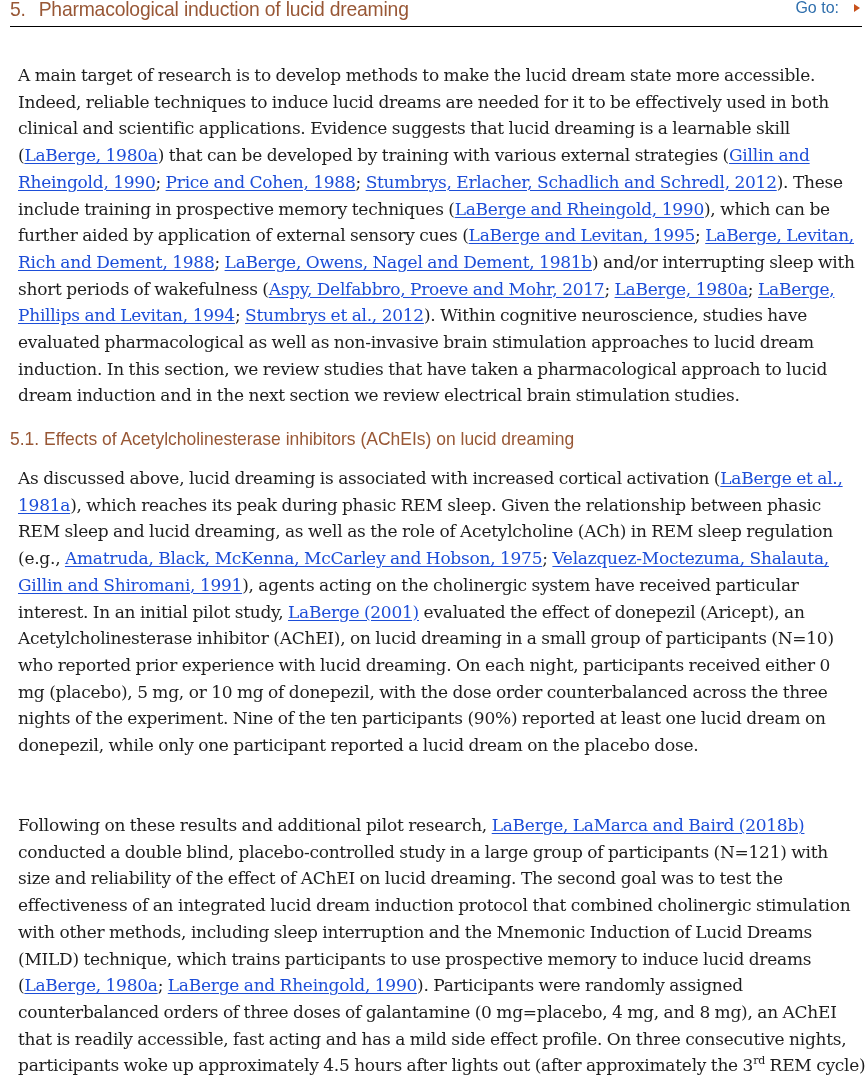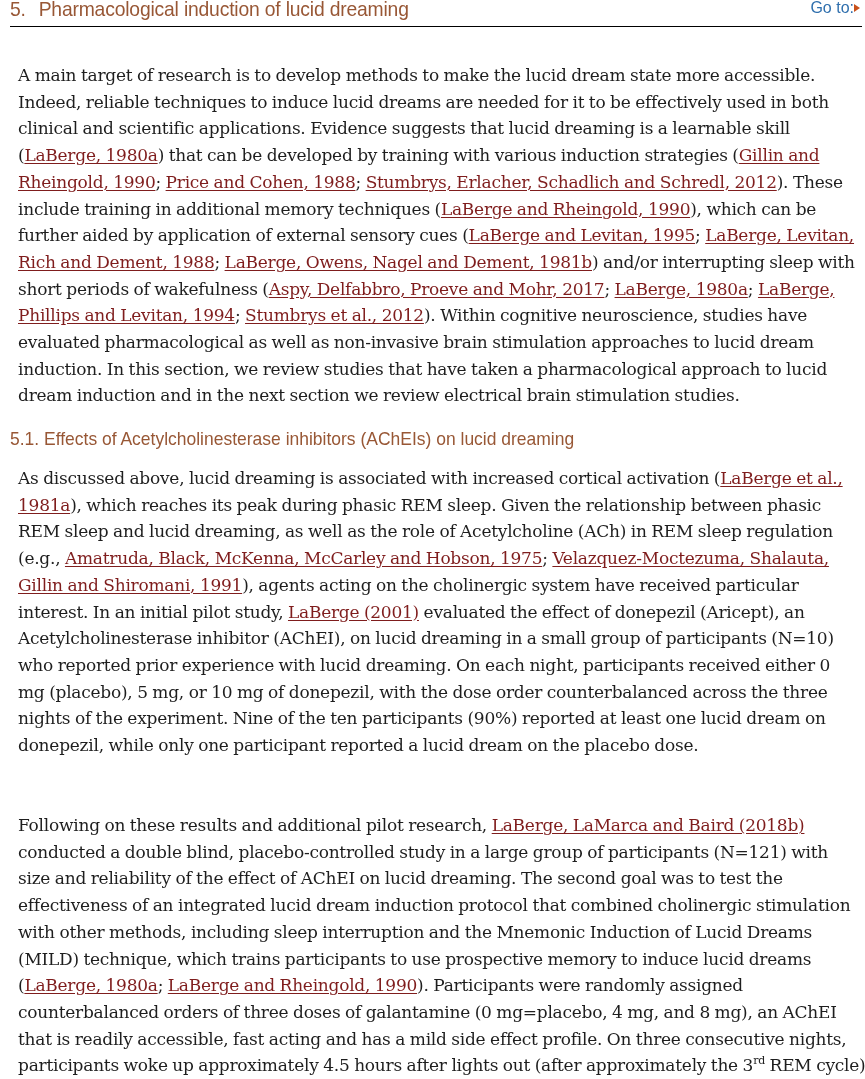--- a/index.html
+++ b/index.html
@@ -15,32 +15,32 @@
   .section-title {
     position: absolute; left: 0; top: -3px;
     font-family: "Liberation Sans", sans-serif;
     font-size: 21px; color: #985735; letter-spacing: -0.2px;
     transform: scaleX(0.92); transform-origin: left center; white-space: nowrap;
   }
   .section-title .num { margin-right: 14px; }
   .goto {
     position: absolute; right: 2px; top: -1px;
     font-family: "Liberation Sans", sans-serif; font-size: 16px; color: #2f6fad;
-    display: flex; align-items: center; gap: 0; cursor: pointer;
+    display: flex; align-items: center; gap: 15px; cursor: pointer;
   }
   .goto .tri {
     width: 0; height: 0; border-top: 4px solid transparent; border-bottom: 4px solid transparent;
     border-left: 6px solid #c8511b; display: inline-block;
   }
   .para {
     position: absolute; left: 10px; width: 852px;
     font-size: 17px; line-height: 26.7px; margin: 8px;
     letter-spacing: -0.25px; word-spacing: -0.5px;
   }
-  .para a { color: #7f1d1d; text-decoration: underline; text-underline-offset: 2px; }
+  .para a { color: #1d4ed8; text-decoration: underline; text-underline-offset: 2px; }
   .sub-title {
     position: absolute; left: 10px; top: 428px;
     font-family: "Liberation Sans", sans-serif;
     font-size: 19px; color: #985735; margin: 0; white-space: nowrap;
     transform: scaleX(0.92); transform-origin: left center;
   }
   #p1 { top: 54px; }
   #p2 { top: 457px; }
   #p3 { top: 804px; }
   .line { display: block; white-space: nowrap; }
@@ -56,23 +56,23 @@
   <div class="goto">
     <span>Go to:</span>
     <span class="tri"></span>
   </div>
 </div>
 
 <p class="para" id="p1">
     <span class="line"><span>A main target of research is to develop methods to make the lucid dream state more accessible.</span></span>
     <span class="line"><span>Indeed, reliable techniques to induce lucid dreams are needed for it to be effectively used in both</span></span>
     <span class="line"><span>clinical and scientific applications. Evidence suggests that lucid dreaming is a learnable skill</span></span>
-    <span class="line"><span>(</span><a href="#">LaBerge, 1980a</a><span>) that can be developed by training with various induction strategies (</span><a href="#">Gillin and</a></span>
+    <span class="line"><span>(</span><a href="#">LaBerge, 1980a</a><span>) that can be developed by training with various external strategies (</span><a href="#">Gillin and</a></span>
     <span class="line"><a href="#">Rheingold, 1990</a><span>; </span><a href="#">Price and Cohen, 1988</a><span>; </span><a href="#">Stumbrys, Erlacher, Schadlich and Schredl, 2012</a><span>). These</span></span>
-    <span class="line"><span>include training in additional memory techniques (</span><a href="#">LaBerge and Rheingold, 1990</a><span>), which can be</span></span>
+    <span class="line"><span>include training in prospective memory techniques (</span><a href="#">LaBerge and Rheingold, 1990</a><span>), which can be</span></span>
     <span class="line"><span>further aided by application of external sensory cues (</span><a href="#">LaBerge and Levitan, 1995</a><span>; </span><a href="#">LaBerge, Levitan,</a></span>
     <span class="line"><a href="#">Rich and Dement, 1988</a><span>; </span><a href="#">LaBerge, Owens, Nagel and Dement, 1981b</a><span>) and/or interrupting sleep with</span></span>
     <span class="line"><span>short periods of wakefulness (</span><a href="#">Aspy, Delfabbro, Proeve and Mohr, 2017</a><span>; </span><a href="#">LaBerge, 1980a</a><span>; </span><a href="#">LaBerge,</a></span>
     <span class="line"><a href="#">Phillips and Levitan, 1994</a><span>; </span><a href="#">Stumbrys et al., 2012</a><span>). Within cognitive neuroscience, studies have</span></span>
     <span class="line"><span>evaluated pharmacological as well as non-invasive brain stimulation approaches to lucid dream</span></span>
     <span class="line"><span>induction. In this section, we review studies that have taken a pharmacological approach to lucid</span></span>
     <span class="line"><span>dream induction and in the next section we review electrical brain stimulation studies.</span></span>
   </p>
 
 <h3 class="sub-title" style="font-weight:normal;">5.1. Effects of Acetylcholinesterase inhibitors (AChEIs) on lucid dreaming</h3>

